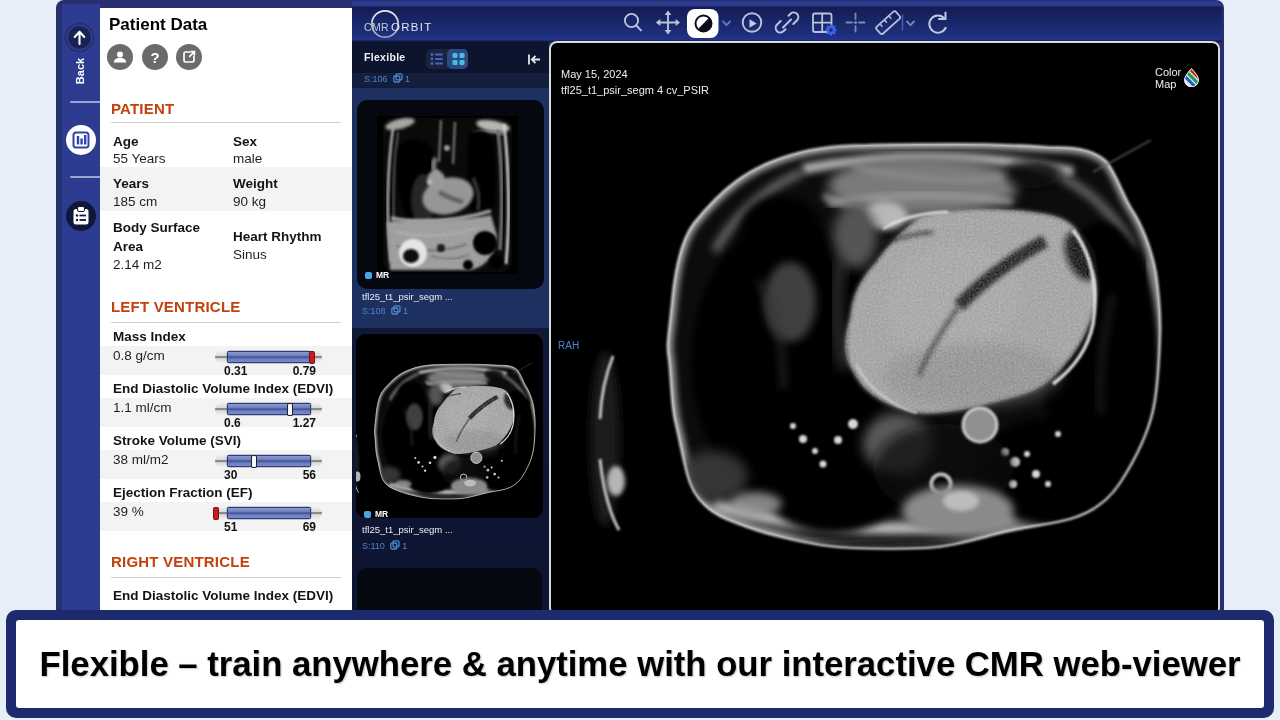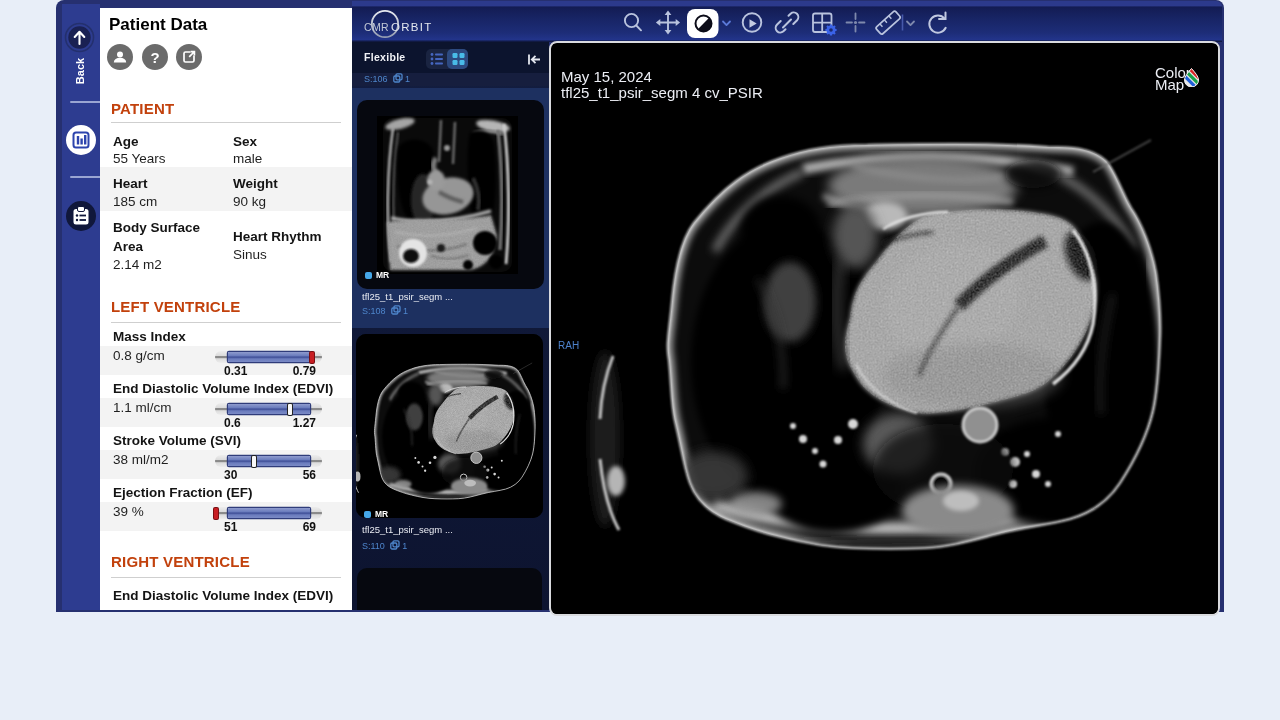--- a/index.html
+++ b/index.html
@@ -51,21 +51,21 @@
   .card { position:absolute; background:#06080f; border-radius:10px; }
   .thumbtxt { position:absolute; font-size:9.5px; color:#e9ebf2; }
   .thumbmeta { position:absolute; font-size:9px; color:#4e86cc; }
   .mrchip { position:absolute; display:flex; align-items:center; }
   .mrsq { width:7px; height:7px; border-radius:2px; background:#45a7e8; margin-right:4px; }
   .mrtxt { font-size:8.5px; font-weight:bold; color:#fff; }
 
   
   #viewer { position:absolute; left:549px; top:41px; width:671px; height:575px;
      border:2px solid #d9dade; border-radius:8px; background:#000; overflow:hidden; }
-  .ovl { position:absolute; color:#eceef4; font-size:15px; }
+  .ovl { position:absolute; color:#eceef4; font-size:11px; }
 
   
   #caption { position:absolute; left:6px; top:610px; width:1268px; height:108px;
      background:#1e2a6e; border-radius:10px; z-index:50; }
   #caption .inner { position:absolute; left:10px; top:10px; width:1248px; height:88px; background:#fff;
      border-radius:3px; display:flex; align-items:center; justify-content:center; }
   #caption .txt { font-size:34.7px; font-weight:bold; color:#000; letter-spacing:0px;
      text-shadow:1px 1px 1.5px rgba(140,140,140,0.5); white-space:nowrap; }
 </style>
 </head>
@@ -189,21 +189,21 @@
     </svg>
 
     <div class="sect" style="left:11px;top:92px;">PATIENT</div>
     <div class="hr" style="top:114px"></div>
 
     <div class="grayrow" style="top:159px;height:44px;"></div>
     <div class="lab" style="left:13px;top:124px;">Age</div>
     <div class="val" style="left:13px;top:143px;">55 Years</div>
     <div class="lab" style="left:133px;top:124px;">Sex</div>
     <div class="val" style="left:133px;top:143px;">male</div>
-    <div class="lab" style="left:13px;top:166px;">Heart</div>
+    <div class="lab" style="left:13px;top:166px;">Years</div>
     <div class="val" style="left:13px;top:186px;">185 cm</div>
     <div class="lab" style="left:133px;top:166px;">Weight</div>
     <div class="val" style="left:133px;top:186px;">90 kg</div>
     <div class="lab" style="left:13px;top:210px;width:110px;">Body Surface Area</div>
     <div class="val" style="left:13px;top:249px;">2.14 m2</div>
     <div class="lab" style="left:133px;top:219px;">Heart Rhythm</div>
     <div class="val" style="left:133px;top:239px;">Sinus</div>
 
     <div class="sect" style="left:11px;top:290px;">LEFT VENTRICLE</div>
     <div class="hr" style="top:314px"></div>
@@ -496,13 +496,18 @@
         <g transform="rotate(45 7.5 9.5)">
           <rect x="-4" y="3" width="24" height="3.2" fill="#d92323"></rect>
           <rect x="-4" y="7.4" width="24" height="3.2" fill="#17a34a"></rect>
           <rect x="-4" y="11.8" width="24" height="3.2" fill="#1f5fd9"></rect>
         </g>
       </g>
       <path d="M7.5 0.5 C11 4.5 14.5 8.5 14.5 12 A7 7 0 0 1 0.5 12 C0.5 8.5 4 4.5 7.5 0.5 Z" fill="none" stroke="#f0f0f0" stroke-width="1"></path>
     </svg>
     <div class="ovl" style="left:7px;top:297px;color:#4d82cc;font-size:10px;">RAH</div>
   </div>
+  <div id="caption">
+    <div class="inner">
+        <span class="txt">Flexible – train anywhere &amp; anytime with our interactive CMR web-viewer</span>
+      </div>
+  </div>
 </div>
 
 </body></html>

